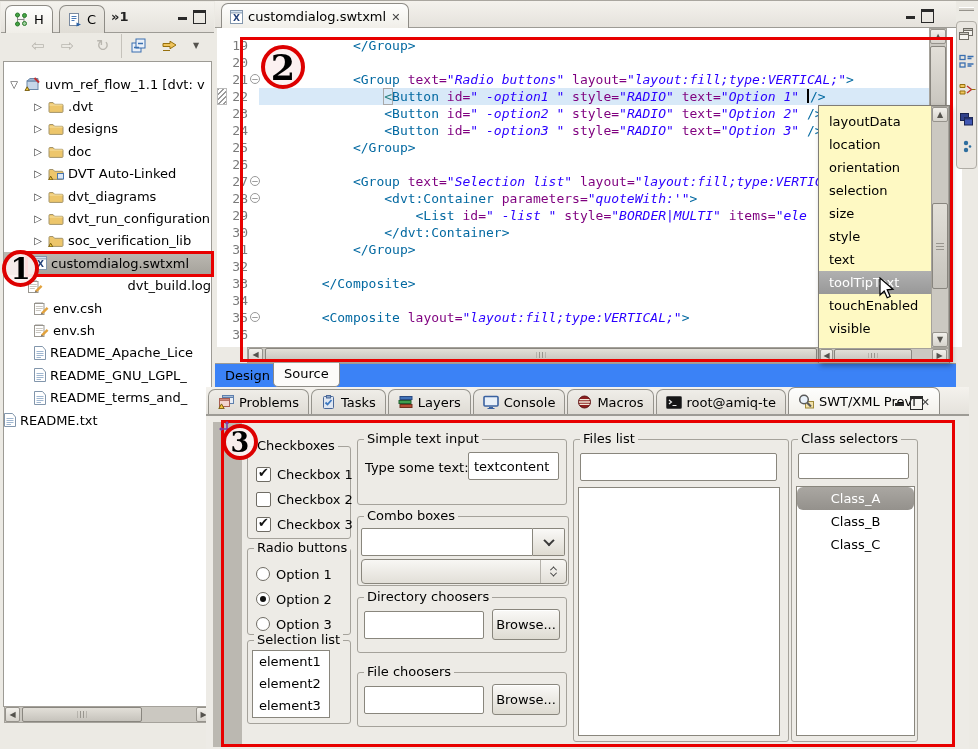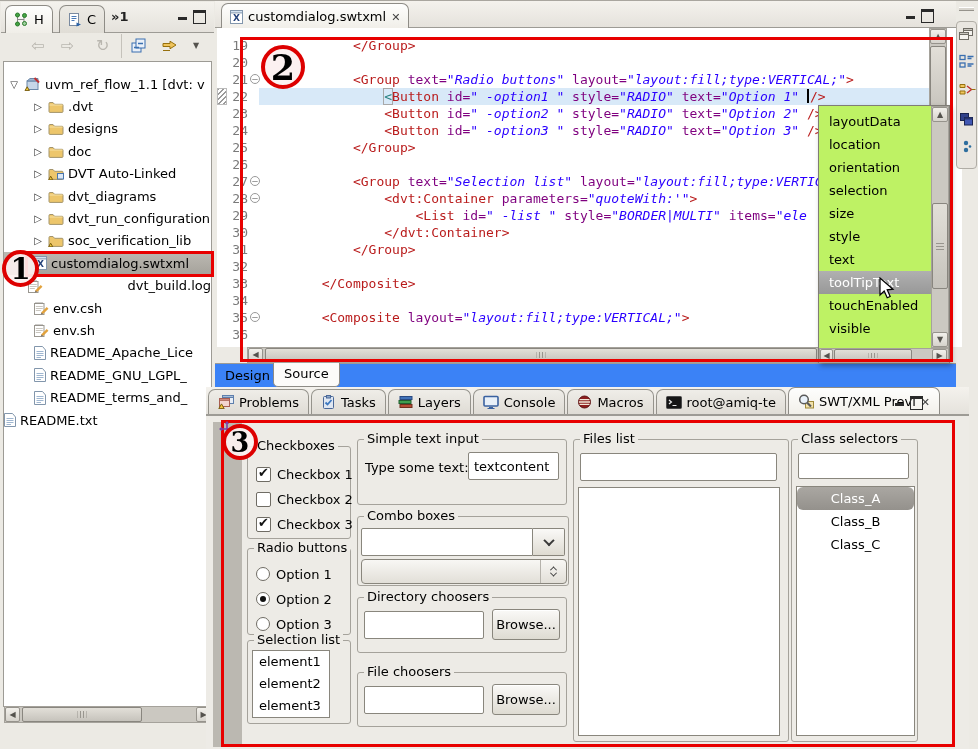--- a/index.html
+++ b/index.html
@@ -64,21 +64,21 @@
     background:repeating-linear-gradient(135deg,#9A9A9A 0 1px,#FFF 1px 3.5px);border:1px solid #BBB;}
   #ed-gutter{position:absolute;left:10px;top:9px;width:30px;}
   .ln{position:relative;height:17px;line-height:17px;font-size:13px;color:#7A7A7A;width:100%;}
   .ln .num{display:block;width:21px;text-align:right;}
   .fold{position:absolute;left:23px;top:3px;width:10px;height:10px;border:1px solid #999;
         border-radius:50%;background:#FFF;color:#666;font-size:9px;line-height:8px;text-align:center;}
   .fold::before{content:"–";}
   #ed-code{position:absolute;left:42px;top:9px;width:670px;height:306px;overflow:hidden;}
   .cl{height:17px;line-height:17px;font-size:13px;white-space:pre;width:100%;}
   .cl.cur{background:#D8E9F8;}
-  .s-p{color:#000;} .s-t{color:#b91c1c;} .s-a{color:#7F007F;}
+  .s-p{color:#000;} .s-t{color:#0369a1;} .s-a{color:#7F007F;}
   .s-v{color:#2A00FF;font-style:italic;}
   .s-bm{color:#26807F;outline:1px solid #A8A8A8;}
   .caret{display:inline-block;width:2px;height:14px;background:#000;vertical-align:-2px;margin-right:1px;}
   #ed-vscroll{left:714px;top:27px;width:18px;height:319px;}
   #ed-hscroll{left:32px;top:346px;width:684px;height:16px;}
   #ed-pagetabs{position:absolute;left:0;top:362px;width:100%;height:24px;border-top:1px solid #9D9B95;background:#3b82f6;}
   #pt-design{position:absolute;left:10px;top:4px;}
   #pt-source{position:absolute;left:58px;top:-1px;height:24px;padding:3px 10px 0 10px;background:#FCFBF9;
              border:1px solid #8E8C86;border-top:none;border-radius:0 0 5px 5px;}
 
@@ -119,21 +119,21 @@
   .combo1 .field{flex:1;background:#FFF;border:1px solid #89867D;border-radius:2px 0 0 2px;}
   .combo1 .btn{width:32px;border:1px solid #89867D;border-left:none;border-radius:0 2px 2px 0;
                background:linear-gradient(#FAF9F7,#DEDBD2);display:flex;align-items:center;justify-content:center;}
   .combo2{position:absolute;border:1px solid #89867D;border-radius:4px;
           background:linear-gradient(#F8F7F4,#E2DFD8);display:flex;}
   .combo2 .body{flex:1;}
   .combo2 .spin{width:26px;border-left:1px solid #B5B2AB;display:flex;flex-direction:column;align-items:center;justify-content:center;gap:1px;}
   .chev.up{transform:rotate(-135deg) translate(-1px,-1px);}
 
   
-  #ac{position:absolute;left:818px;top:104px;width:132px;height:258px;background:#bef264;
+  #ac{position:absolute;left:818px;top:104px;width:132px;height:258px;background:#fef9c3;
       border:1px solid #807D76;box-shadow:2px 3px 5px rgba(0,0,0,.3);z-index:50;}
   #ac-list{position:absolute;left:0;top:4px;width:113px;}
   .aci{height:23px;line-height:23px;padding-left:10px;font-size:13px;white-space:nowrap;}
   .aci.sel{background:linear-gradient(#B0B0B0,#989898);color:#FFF;}
   #ac-vscroll{left:112px;top:0;width:18px;height:242px;}
   #ac-hscroll{left:0;top:242px;width:130px;height:15px;}
 
   
   .redbox{position:absolute;border:3px solid #E80000;z-index:60;}
   .badge{position:absolute;border:4px solid #DD0000;border-radius:50%;

